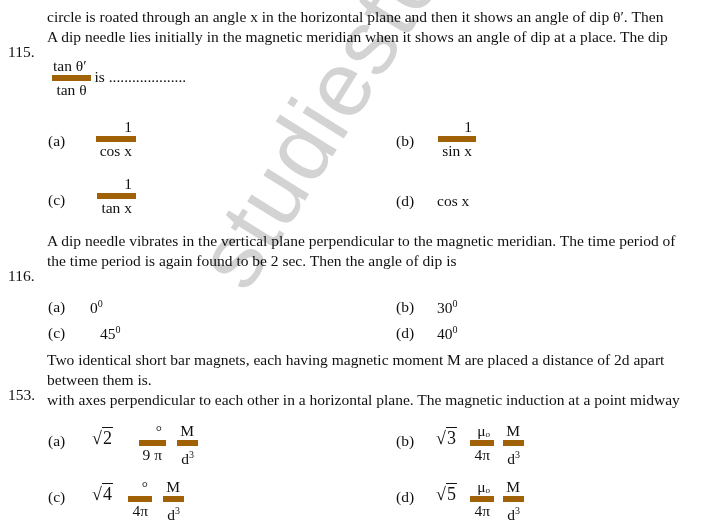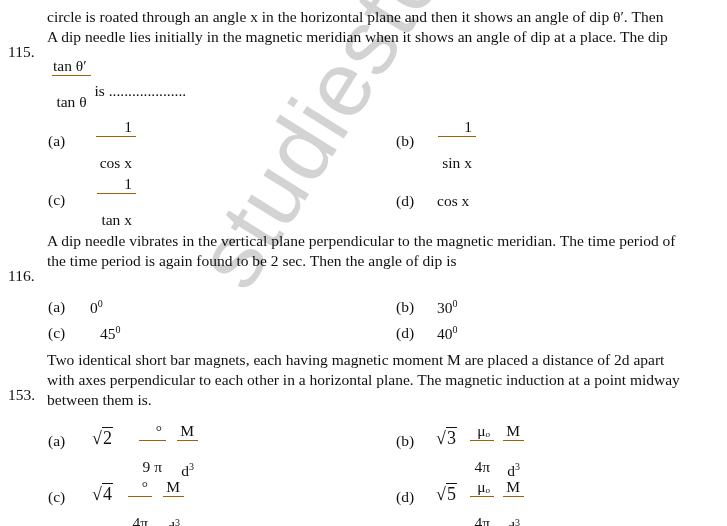--- a/index.html
+++ b/index.html
@@ -14,21 +14,21 @@
       font-size: 92px; color: #d3d3d3; letter-spacing: 1px; white-space: nowrap;
       z-index: 0; pointer-events: none;
     }
     .q { position: absolute; left: 0; z-index: 1; }
     .qnum { position: absolute; left: 8px; top: 0; margin-top: 36px; }
     .qtext { position: absolute; left: 47px; width: 676px; line-height: 20px; text-align: justify; }
     .qtext span.line { display: block; white-space: nowrap; }
     .opt { position: absolute; z-index: 1; }
     .frac { display: inline-flex; flex-direction: column; align-items: flex-end; vertical-align: middle; }
     .frac .num { padding: 0 4px; line-height: 18px; }
-    .frac .den { border-top: 1px solid #a16207; padding: 17px 4px; line-height: 18px; }
+    .frac .den { border-top: 6px solid #a16207; padding: 0 4px; line-height: 18px; }
     .sqrt { display: inline-block; font-size: 18px; }
     .sqrt .rad { border-top: 1px solid #111; padding: 0 1px; }
     sup { font-size: 10px; vertical-align: 6px; }
     .dots { letter-spacing: 0px; }
   </style>
 </head>
 <body>
 
 <div class="watermark">studiestoday.com</div>
 
@@ -94,22 +94,22 @@
 </div>
 <div class="opt" style="left:396px; top:324px">
   <span>(d)</span>
   <span style="position:absolute; left:41px; white-space:nowrap"><span>40</span><sup>0</sup></span>
 </div>
 
 <div class="q" style="top:350px">
   <span class="qnum">153.</span>
   <div class="qtext">
     <span class="line">Two identical short bar magnets, each having magnetic moment M are placed a distance of 2d apart</span>
+    <span class="line">between them is.</span>
     <span class="line">with axes perpendicular to each other in a horizontal plane. The magnetic induction at a point midway</span>
-    <span class="line">between them is.</span>
   </div>
 </div>
 
 <div class="opt" style="left:48px; top:420px; width:200px; height:44px">
   <span style="position:absolute; top:12px">(a)</span>
   <span class="sqrt" style="position:absolute; left:44px; top:8px">√<span class="rad">2</span></span>
   <span class="frac" style="position:absolute; left:80px; top:2px; width:38px">
     <span class="num">°</span>
     <span class="den">9 π</span>
   </span>

